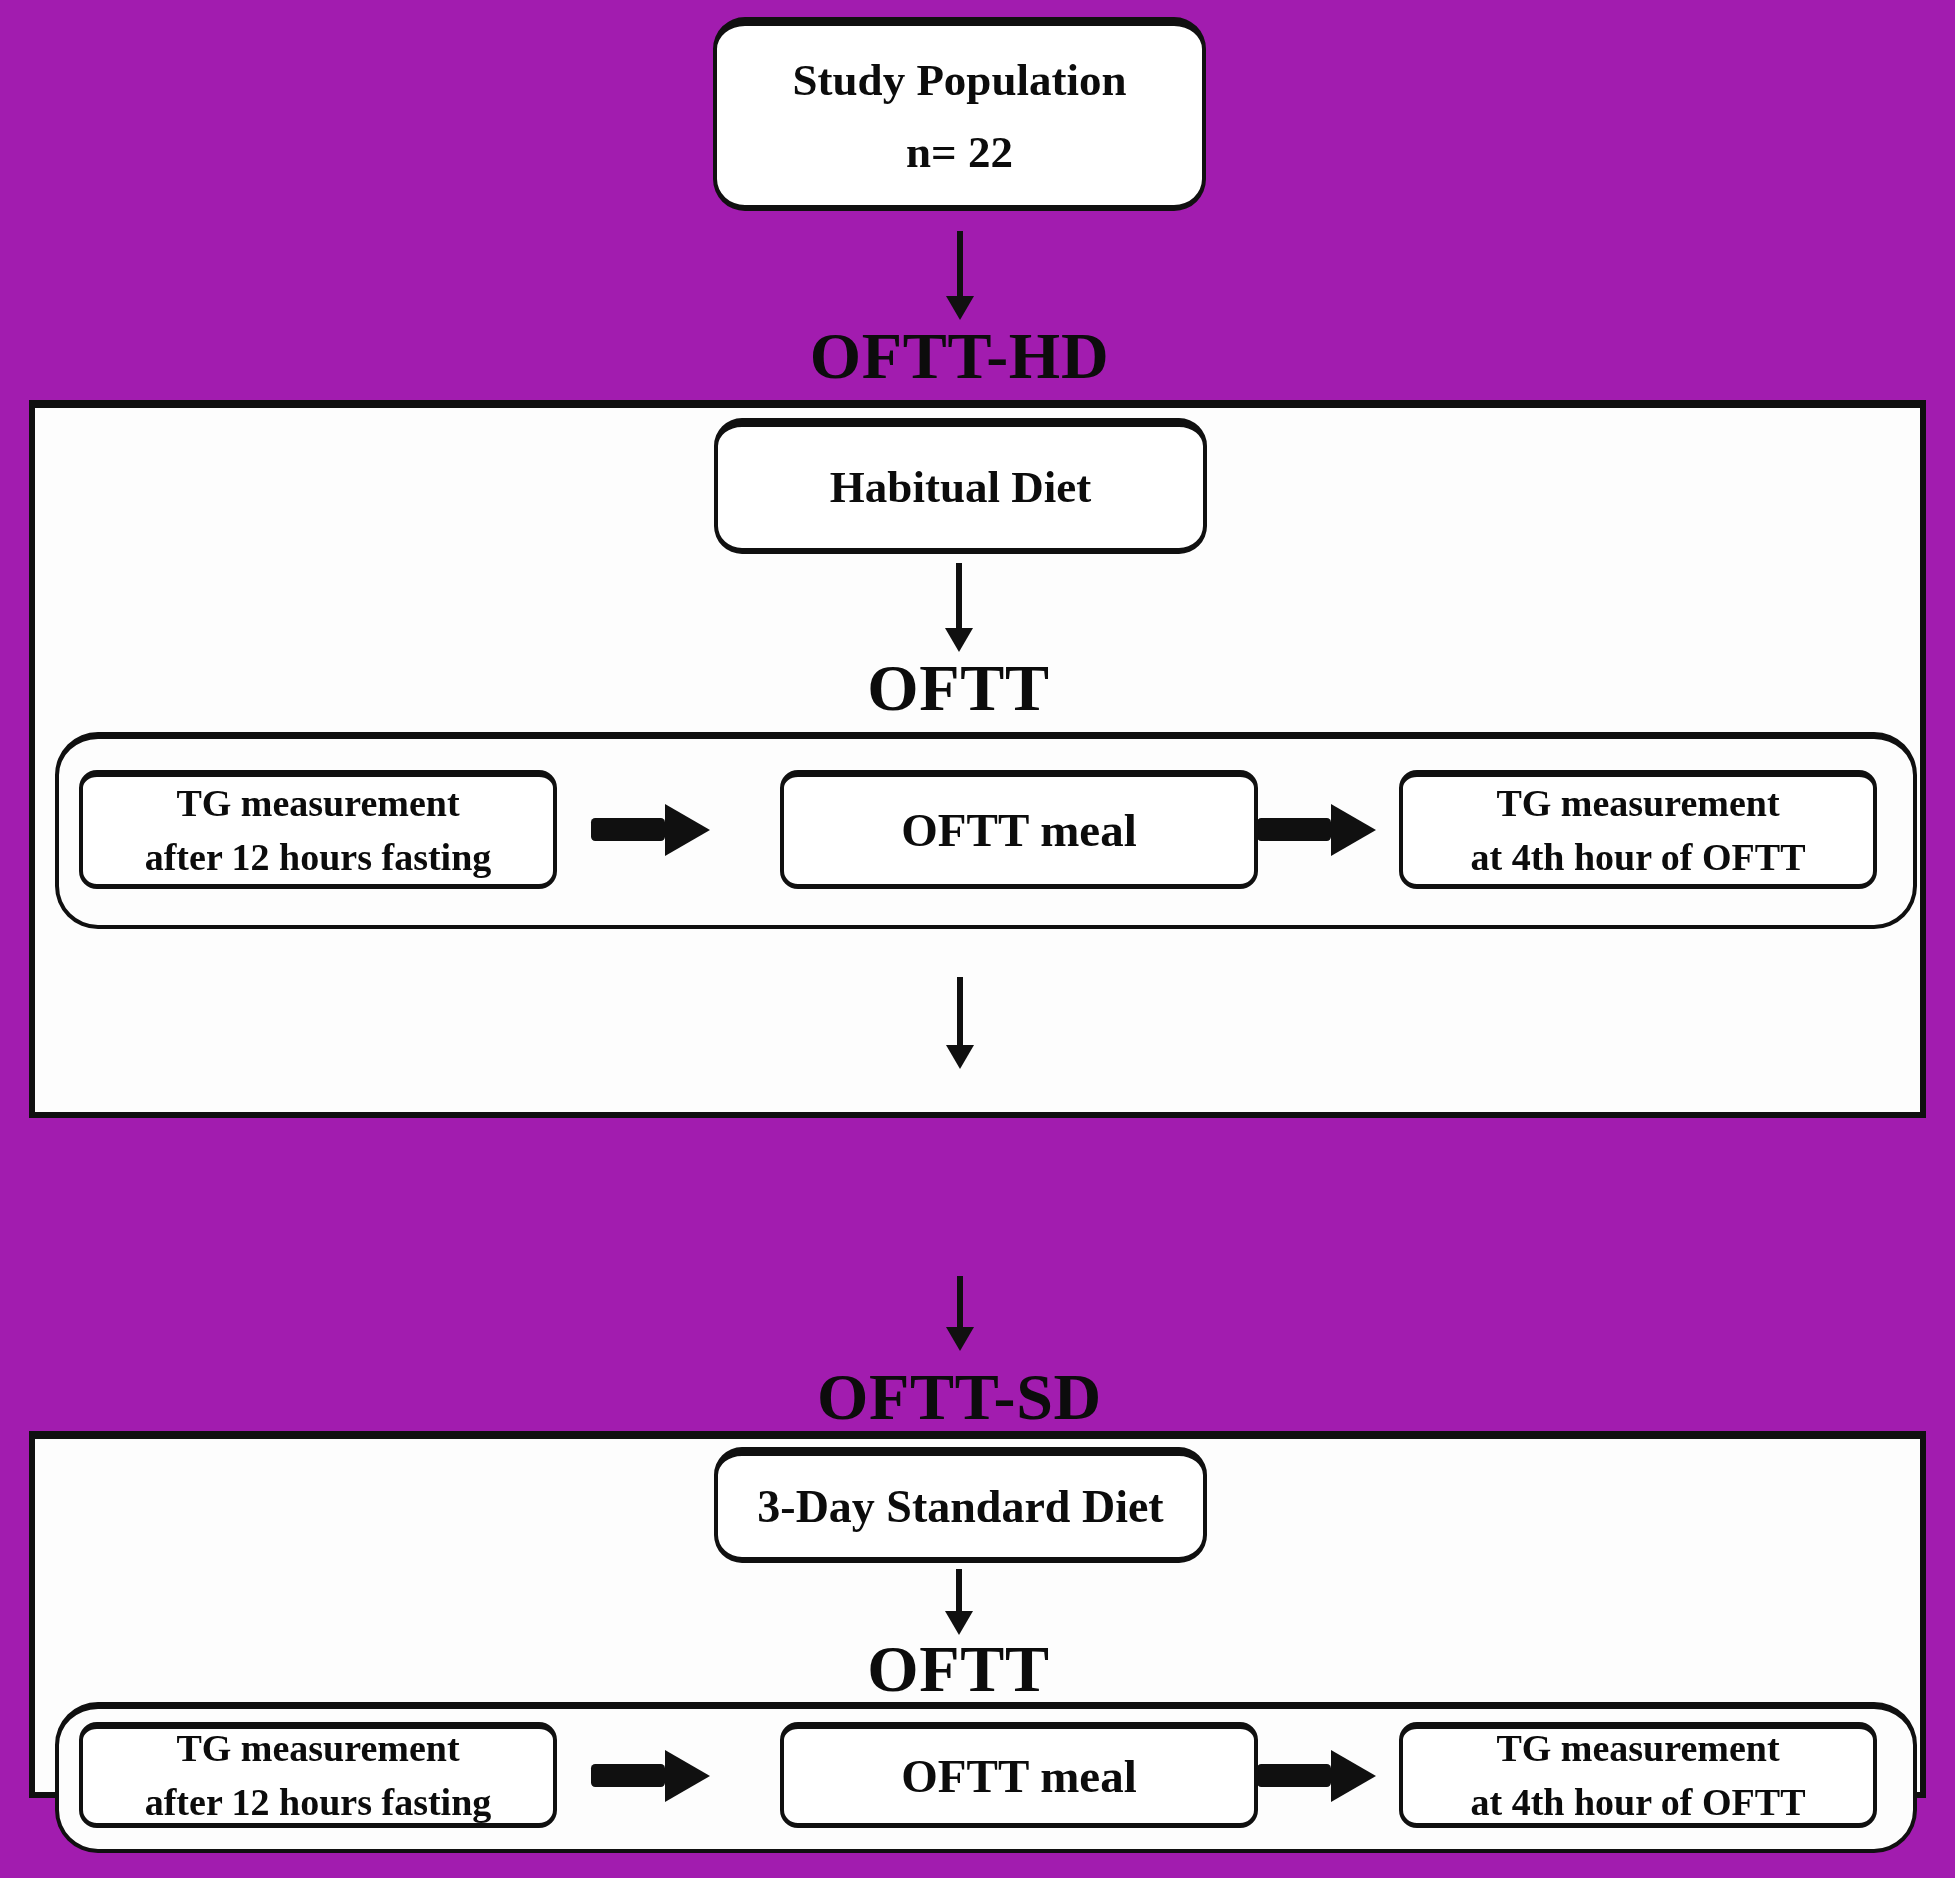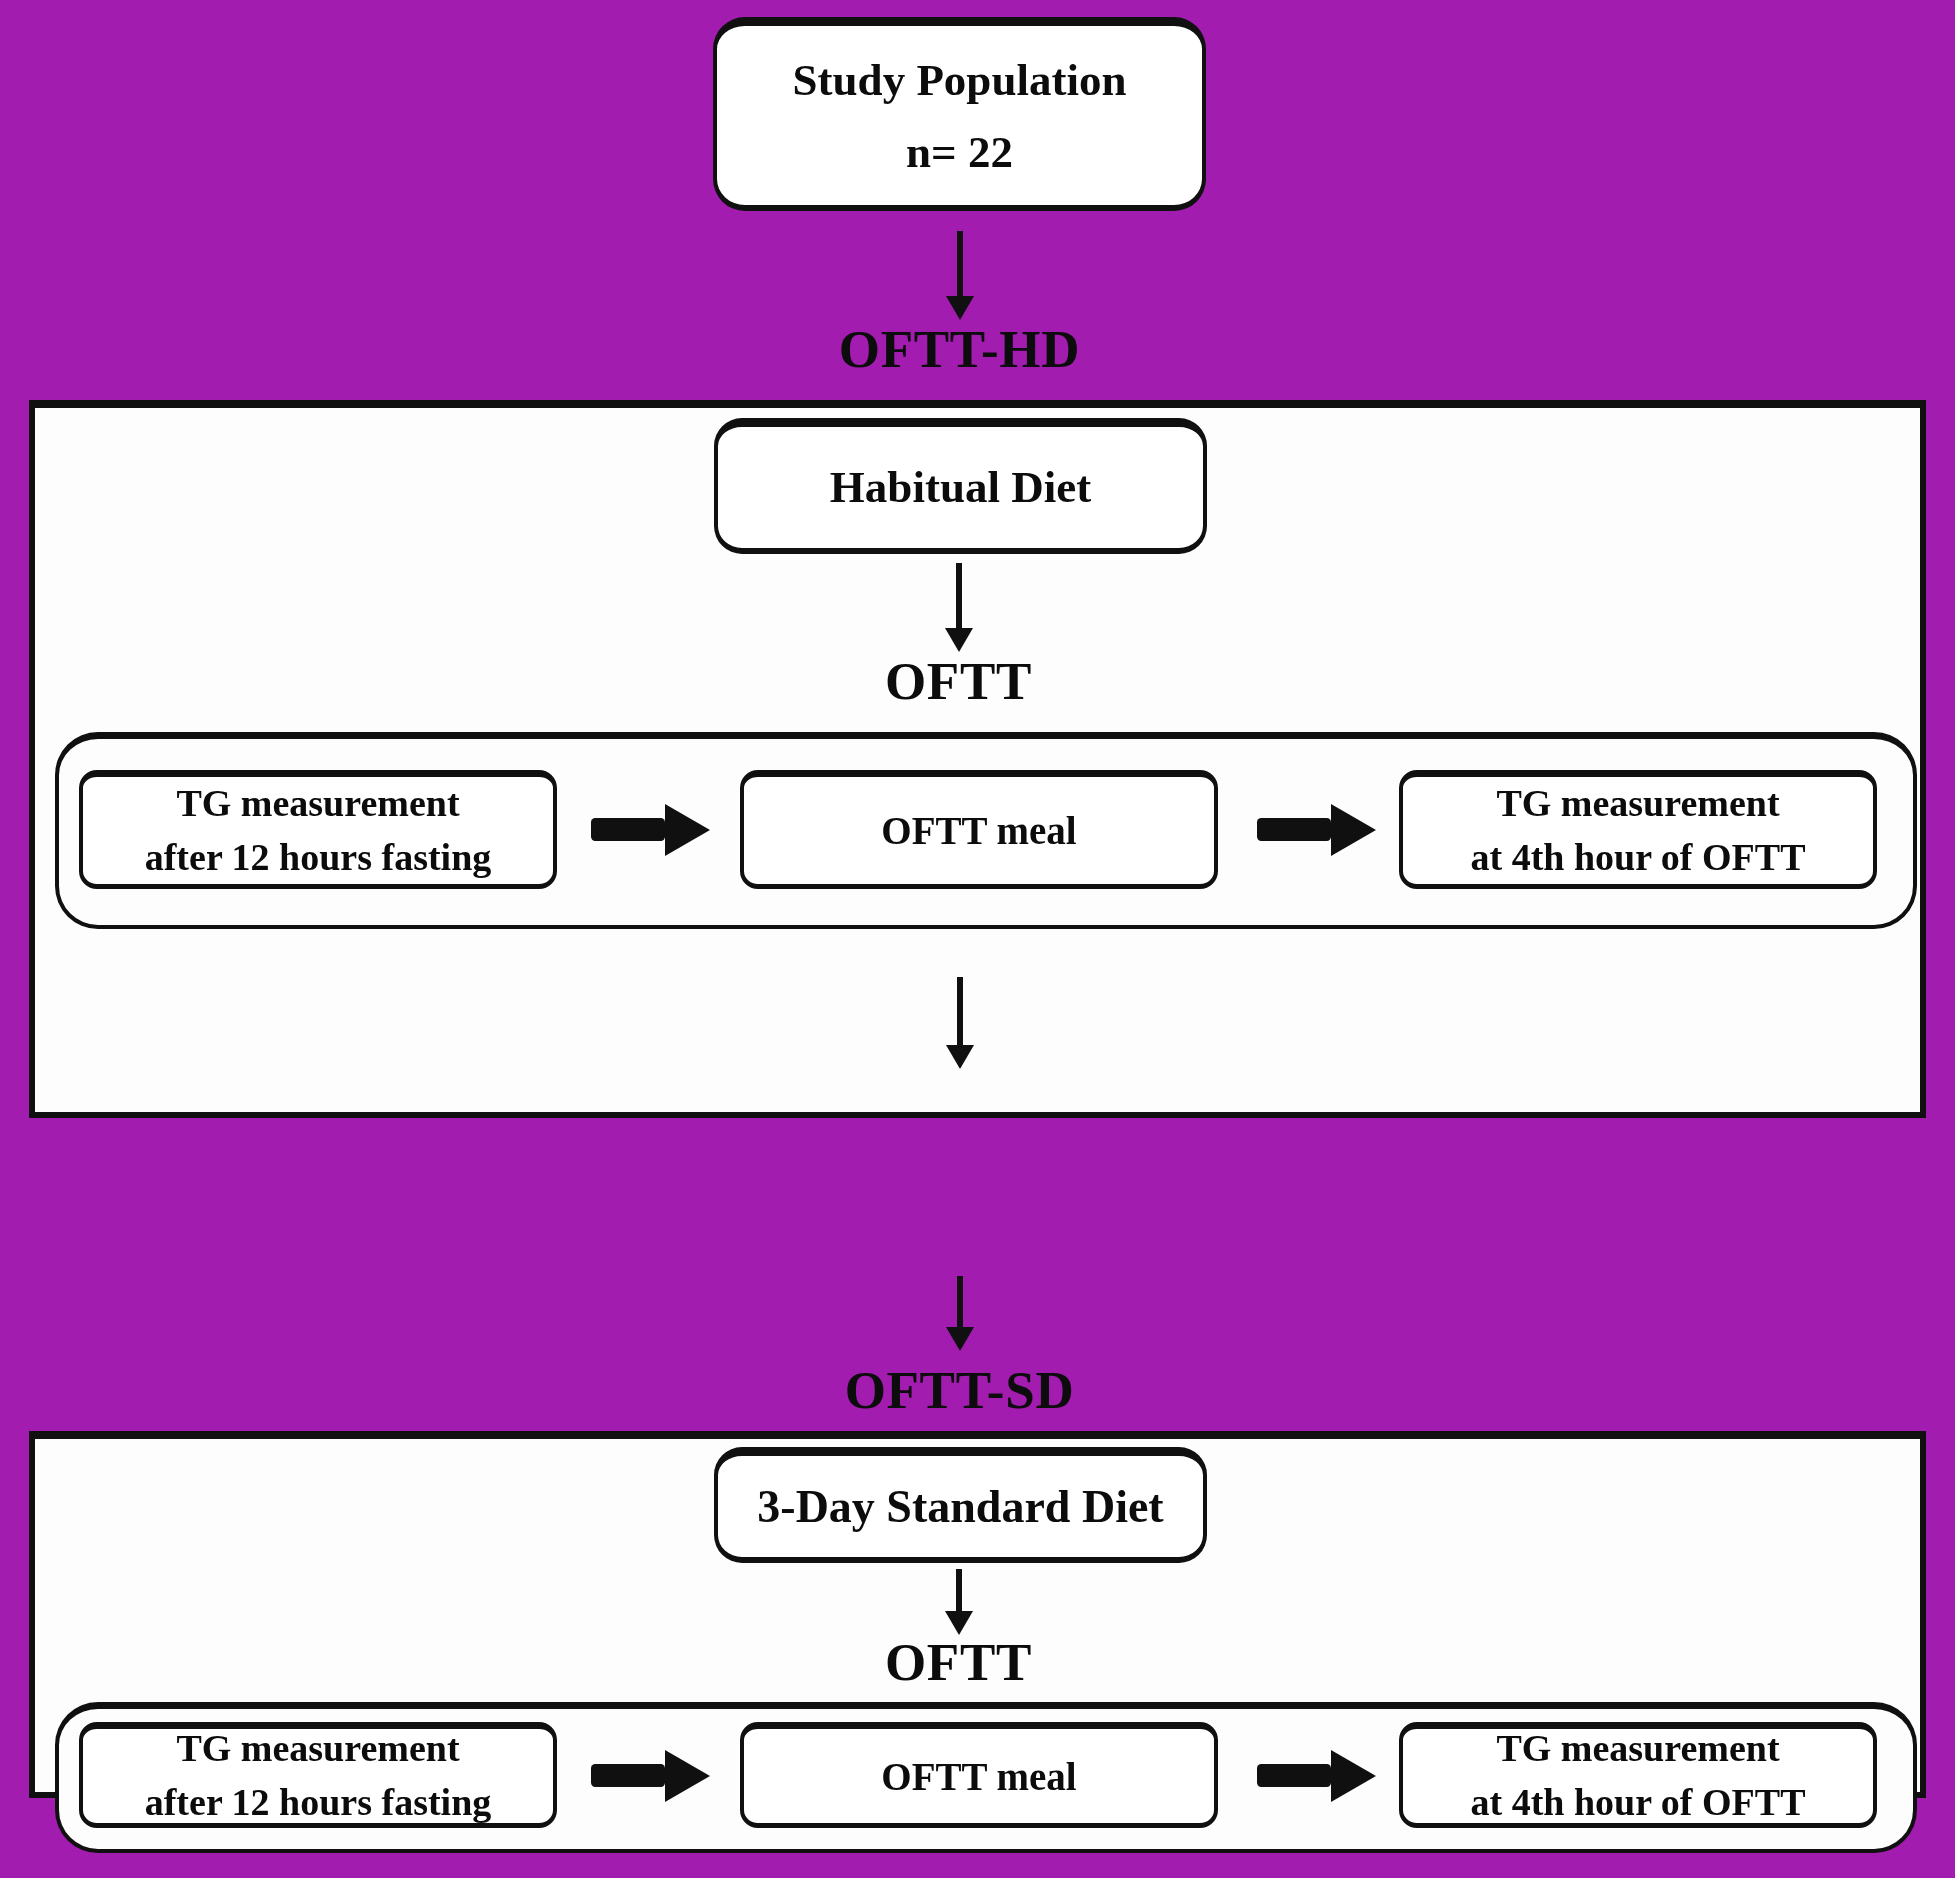--- a/index.html
+++ b/index.html
@@ -67,21 +67,21 @@
     font-weight: 700;
     font-size: 38px;
     line-height: 1.42;
   }
   
   .flowlabel {
     position: absolute;
     width: 699px;
     text-align: center;
     font-weight: 700;
-    font-size: 53px;
+    font-size: 66px;
     line-height: 1;
     letter-spacing: 0.7px;
   }
   
   .varrow {
     position: absolute;
     width: 28px;
     display: flex;
     flex-direction: column;
     align-items: center;
@@ -105,21 +105,21 @@
   .hhead {
     width: 0; height: 0;
     border-top: 26.6px solid transparent;
     border-bottom: 26.6px solid transparent;
     border-left: 45px solid #101010;
   }
   .t-study { font-size: 45px; line-height: 1.6; }
   .t-diet  { font-size: 45px; }
   .t-std   { font-size: 46px; }
   .t-week  { font-size: 59px; }
-  .t-meal  { font-size: 39px; }
+  .t-meal  { font-size: 47px; margin-left: 40px; }
 </style>
 </head>
 <body>
 
 <div id="canvas">
 
   <div class="rbox t-study" style="left:713px; top:17px; width:493px; height:194px;">
     <div>Study Population</div>
     <div>n= 22</div>
   </div>

